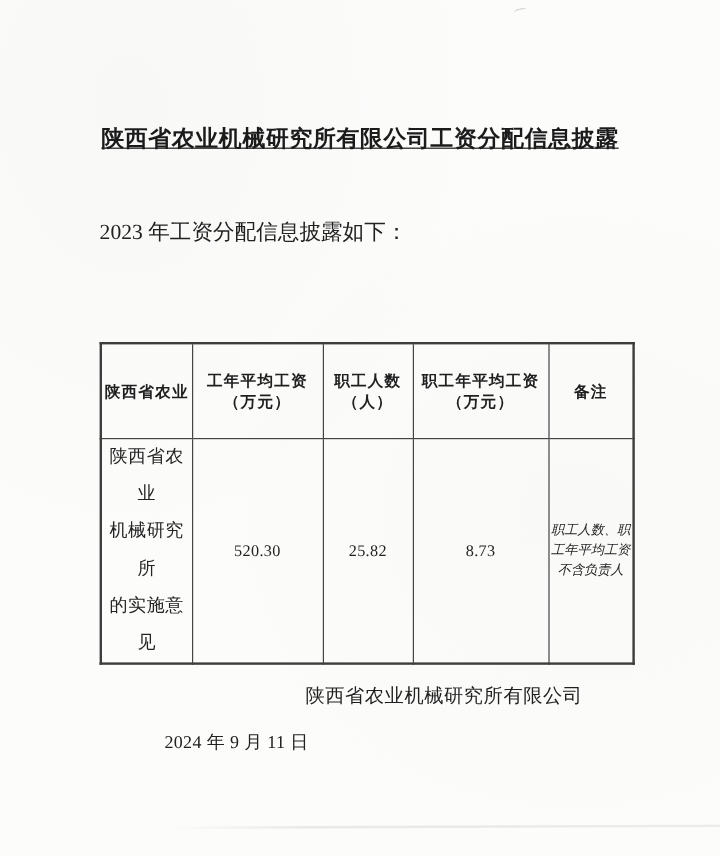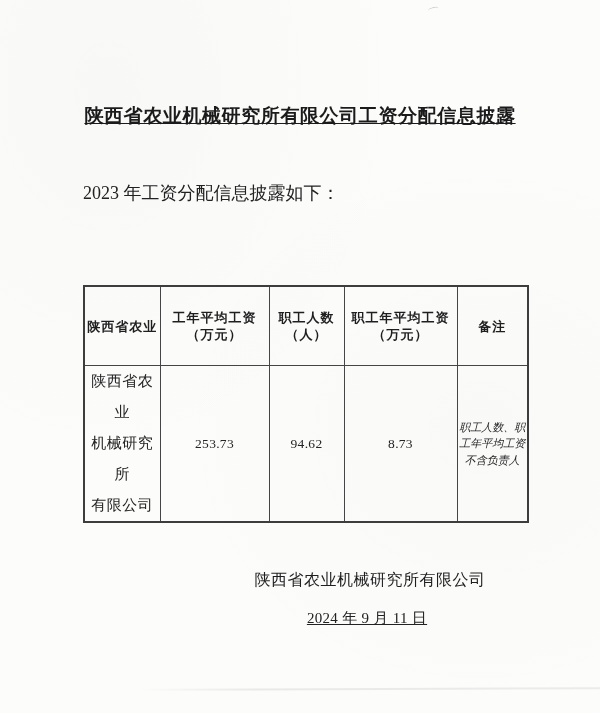--- a/index.html
+++ b/index.html
@@ -72,26 +72,24 @@
     top: 570px; left: 140px; width: 460px;
     text-align: center;
     font-size: 16px;
     letter-spacing: 0.5px;
     color: #1f1f1f;
     white-space: nowrap;
   }
   .sign-date {
     position: absolute;
     top: 609px; left: 137px; width: 460px;
-    text-align: center;
     font-size: 15px;
     letter-spacing: 0.3px;
     color: #222222;
     white-space: nowrap;
-    text-decoration: underline;
   }
 
   .speck {
     position: absolute;
     top: 7px; left: 428px;
     width: 11px; height: 4px;
     border-top: 1.5px solid #c6c6c4;
     border-radius: 50%;
     transform: rotate(-14deg);
     opacity: 0.8;
@@ -143,24 +141,24 @@
           <div class="hl">（万元）</div>
         </td>
         <td>
           <div class="hl">备注</div>
         </td>
       </tr>
       <tr class="data-row">
         <td>
           <div class="cline">陕西省农业</div>
           <div class="cline">机械研究所</div>
-          <div class="cline">有限公司</div>
+          <div class="cline">的实施意见</div>
         </td>
-        <td class="num">253.73</td>
-        <td class="num">94.62</td>
+        <td class="num">520.30</td>
+        <td class="num">25.82</td>
         <td class="num">8.73</td>
         <td>
           <div class="rline">职工人数、职</div>
           <div class="rline">工年平均工资</div>
           <div class="rline">不含负责人</div>
         </td>
       </tr>
     </tbody>
   </table>
 

